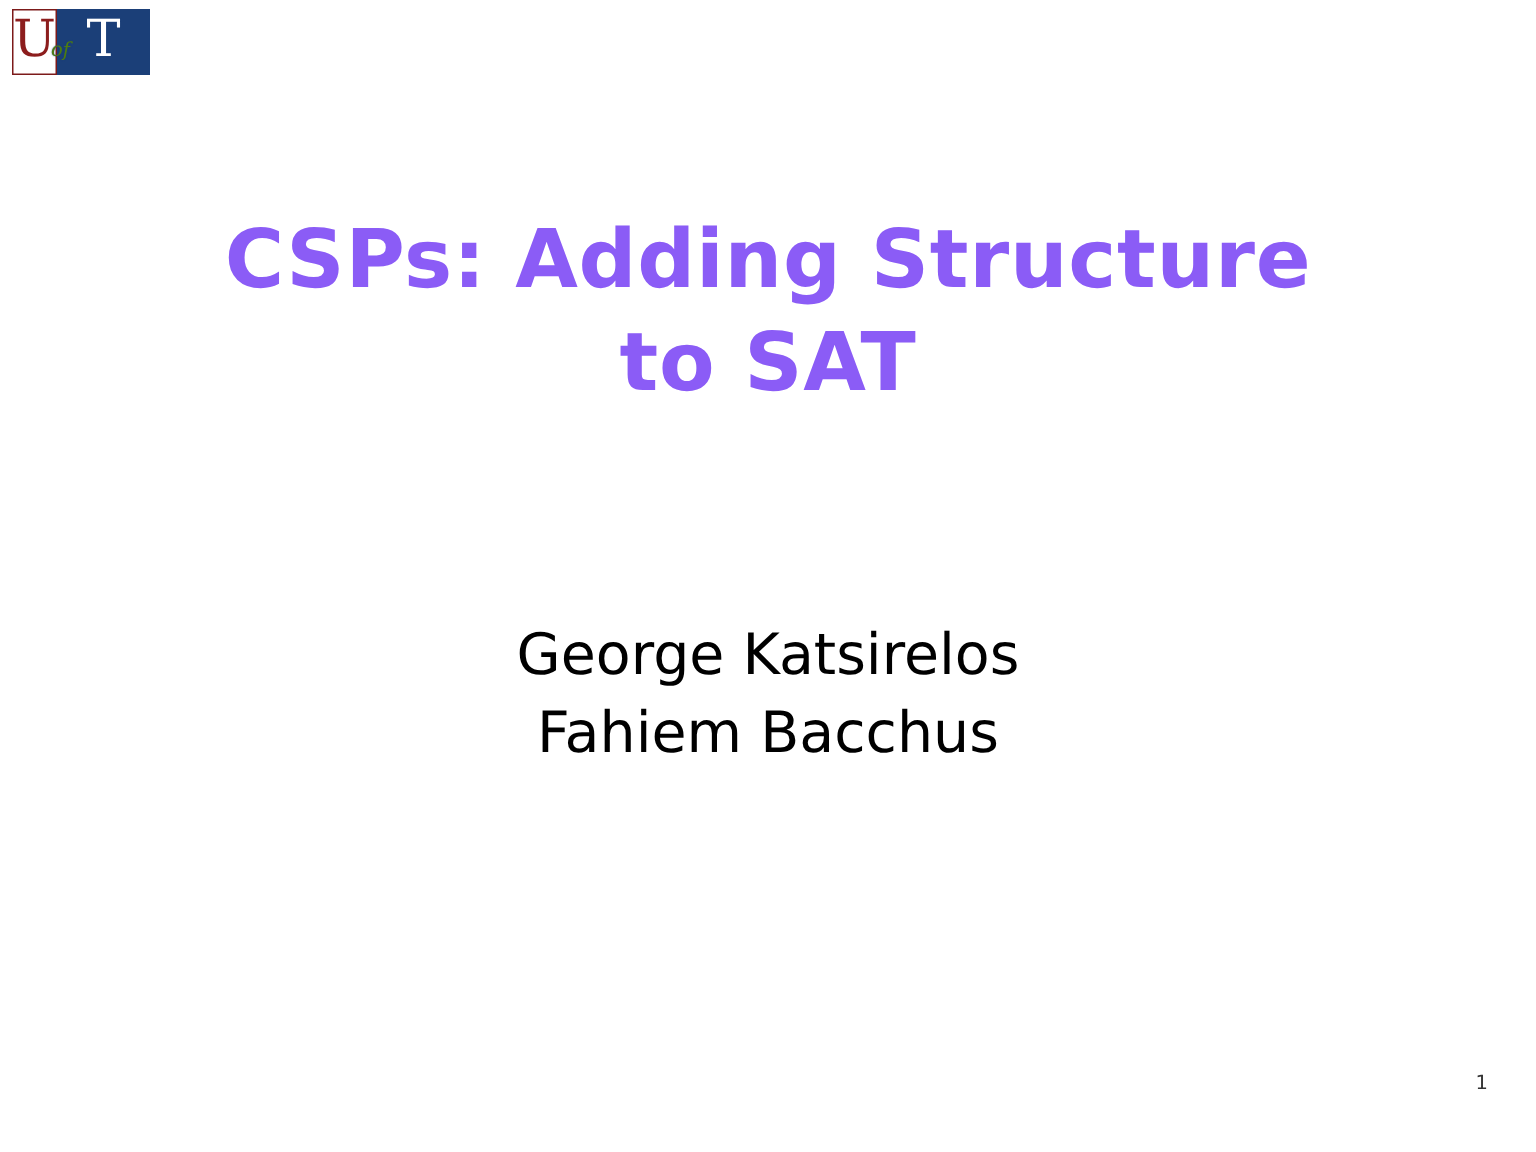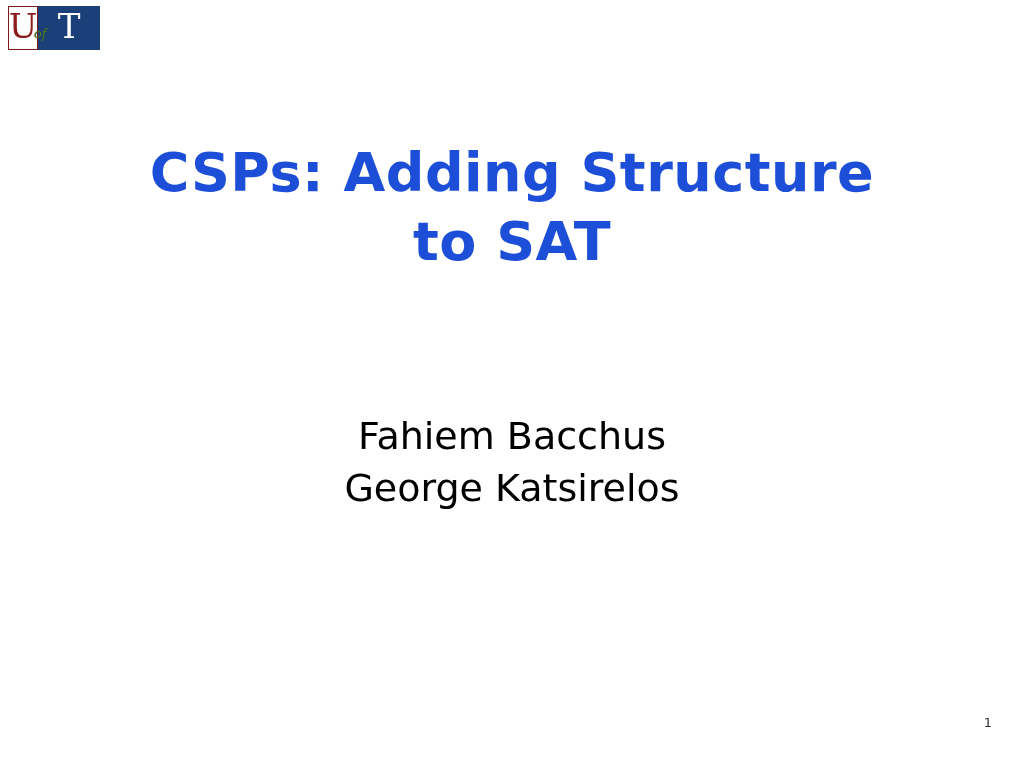--- a/index.html
+++ b/index.html
@@ -83,21 +83,21 @@
 
   
   .title {
     position: absolute;
     left: 112px;
     top: 138px;
     width: 800px;
     text-align: center;
     font-size: 54px;
     font-weight: bold;
-    color: #1d4ed8;
+    color: #8b5cf6;
     line-height: 1.28;
     letter-spacing: 0.5px;
   }
 
   
   .subtitle {
     position: absolute;
     left: 112px;
     top: 410px;
     width: 800px;
@@ -131,19 +131,19 @@
     <div class="logo-u"></div>
     <div class="logo-u-letter">U</div>
     <div class="logo-t"></div>
     <div class="logo-t-letter">T</div>
     <div class="logo-of">of</div>
   </div>
 
   <div class="title">CSPs: Adding Structure to SAT</div>
 
   <div class="subtitle">
+    <div class="sub-line">George Katsirelos</div>
     <div class="sub-line">Fahiem Bacchus</div>
-    <div class="sub-line">George Katsirelos</div>
   </div>
 
   <div class="slide-number">1</div>
 
 </div>
 
 </body></html>

